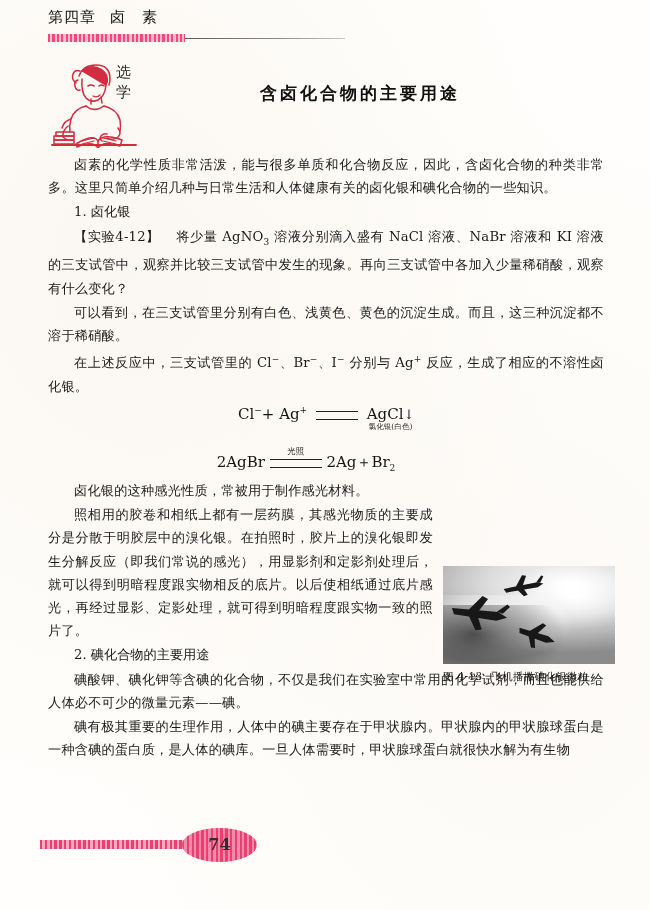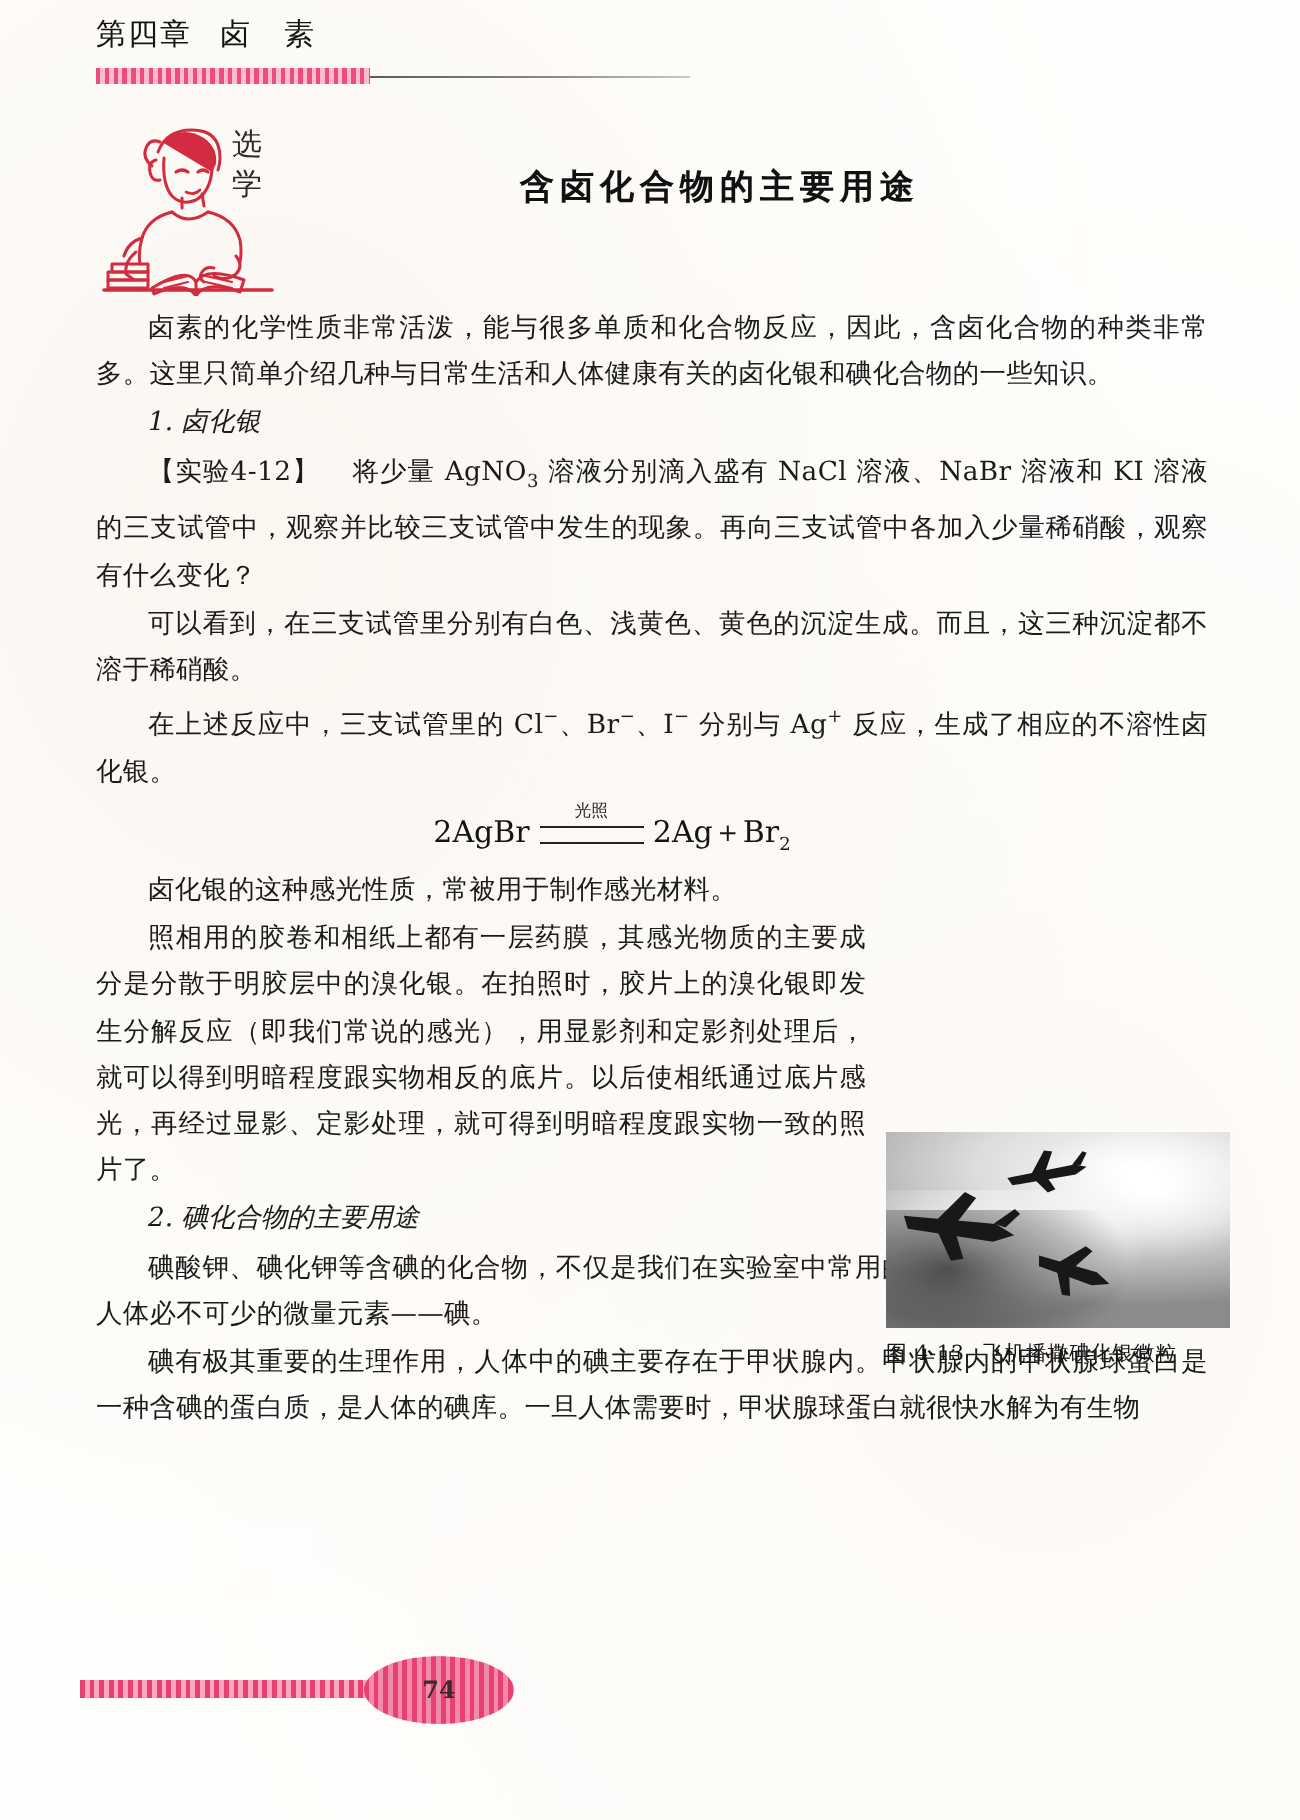--- a/index.html
+++ b/index.html
@@ -120,21 +120,20 @@
   .sub { vertical-align: sub; font-size: 9px; }
   .sup { vertical-align: super; font-size: 9px; }
   .latin { font-family: "DejaVu Serif", "Liberation Serif", serif; }
 
   .heading-line {
     margin: 1px 0 1px 0;
     font-size: 13.2px;
     line-height: 23.2px;
     text-indent: 26px;
     color: #1b1b1b;
-    font-style: italic;
   }
 
   
   .eq-block {
     margin: 7px 0 6px 0;
     padding-left: 190px;
   }
   .eq-row {
     position: relative;
     height: 39px;
@@ -287,21 +286,21 @@
     );
   }
   .footer .pagenum {
     position: absolute;
     left: 182px;
     top: 4px;
     width: 75px;
     height: 34px;
     line-height: 34px;
     text-align: center;
-    font-size: 12px;
+    font-size: 16px;
     font-weight: bold;
     color: #3a2a2e;
     font-family: "DejaVu Serif", "Liberation Serif", serif;
   }
 </style>
 </head>
 <body>
 
 <div class="page">
 
@@ -374,20 +373,30 @@
     </p>
 
     <p class="para indent">可以看到，在三支试管里分别有白色、浅黄色、黄色的沉淀生成。而且，这三种沉淀都不溶于稀硝酸。</p>
 
     <p class="para indent">
       <span>在上述反应中，三支试管里的 Cl</span><span class="sup">−</span><span>、Br</span><span class="sup">−</span><span>、I</span><span class="sup">−</span><span> 分别与 Ag</span><span class="sup">+</span><span> 反应，生成了相应的不溶性卤化银。</span>
     </p>
 
     <div class="eq-block">
 
+      <div class="eq-row">
+        <span class="lhs latin">
+          <span>Cl</span><span class="sup">−</span><span>+ Ag</span><span class="sup">+</span>
+        </span>
+        <span class="eq-eq"></span>
+        <span class="prod-wrap">
+          <span class="prod-main latin"><span>AgCl</span><span class="down-arrow">↓</span></span>
+          <span class="prod-note">氯化银(白色)</span>
+        </span>
+      </div>
 
 
 
     </div>
 
 
     <div class="eq-photo">
       <span class="inner latin">
         <span>2AgBr</span>
         <span class="cond-wrap">

